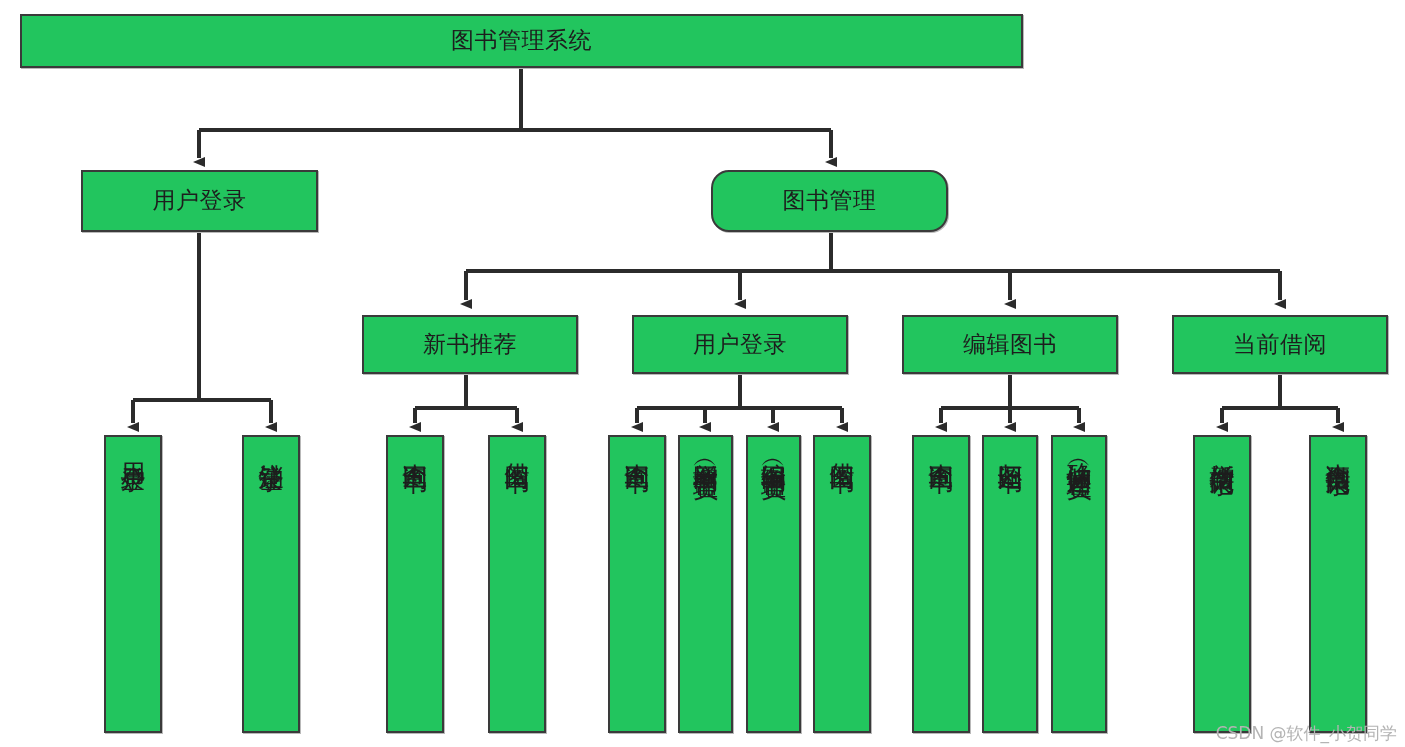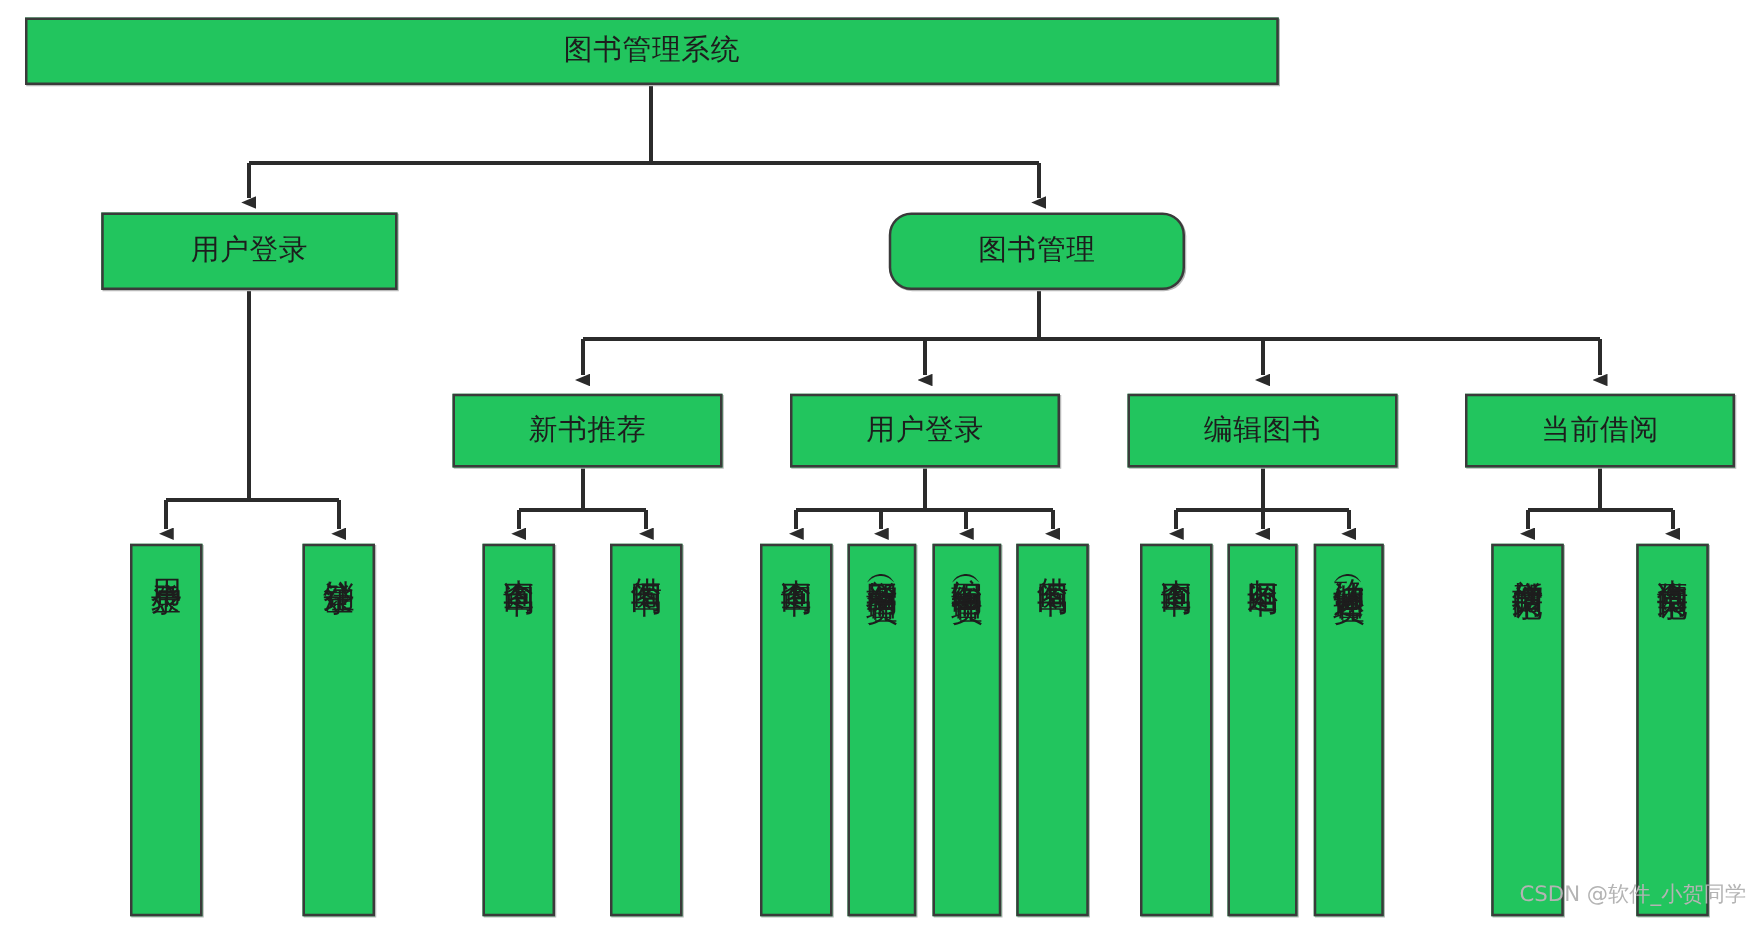--- a/index.html
+++ b/index.html
@@ -58,21 +58,21 @@
     writing-mode: vertical-rl;
     text-orientation: upright;
     font-size: 25px;
     letter-spacing: 2px;
     line-height: 1;
     -webkit-text-orientation: upright;
   }
   .watermark {
     position: absolute;
     right: 8px;
-    bottom: 20px;
+    bottom: 2px;
     font-size: 17px;
     color: #b4b4b4;
     white-space: nowrap;
     z-index: 6;
     font-family: "DejaVu Sans", "Liberation Sans", sans-serif;
   }
 </style>
 </head>
 <body>
 

